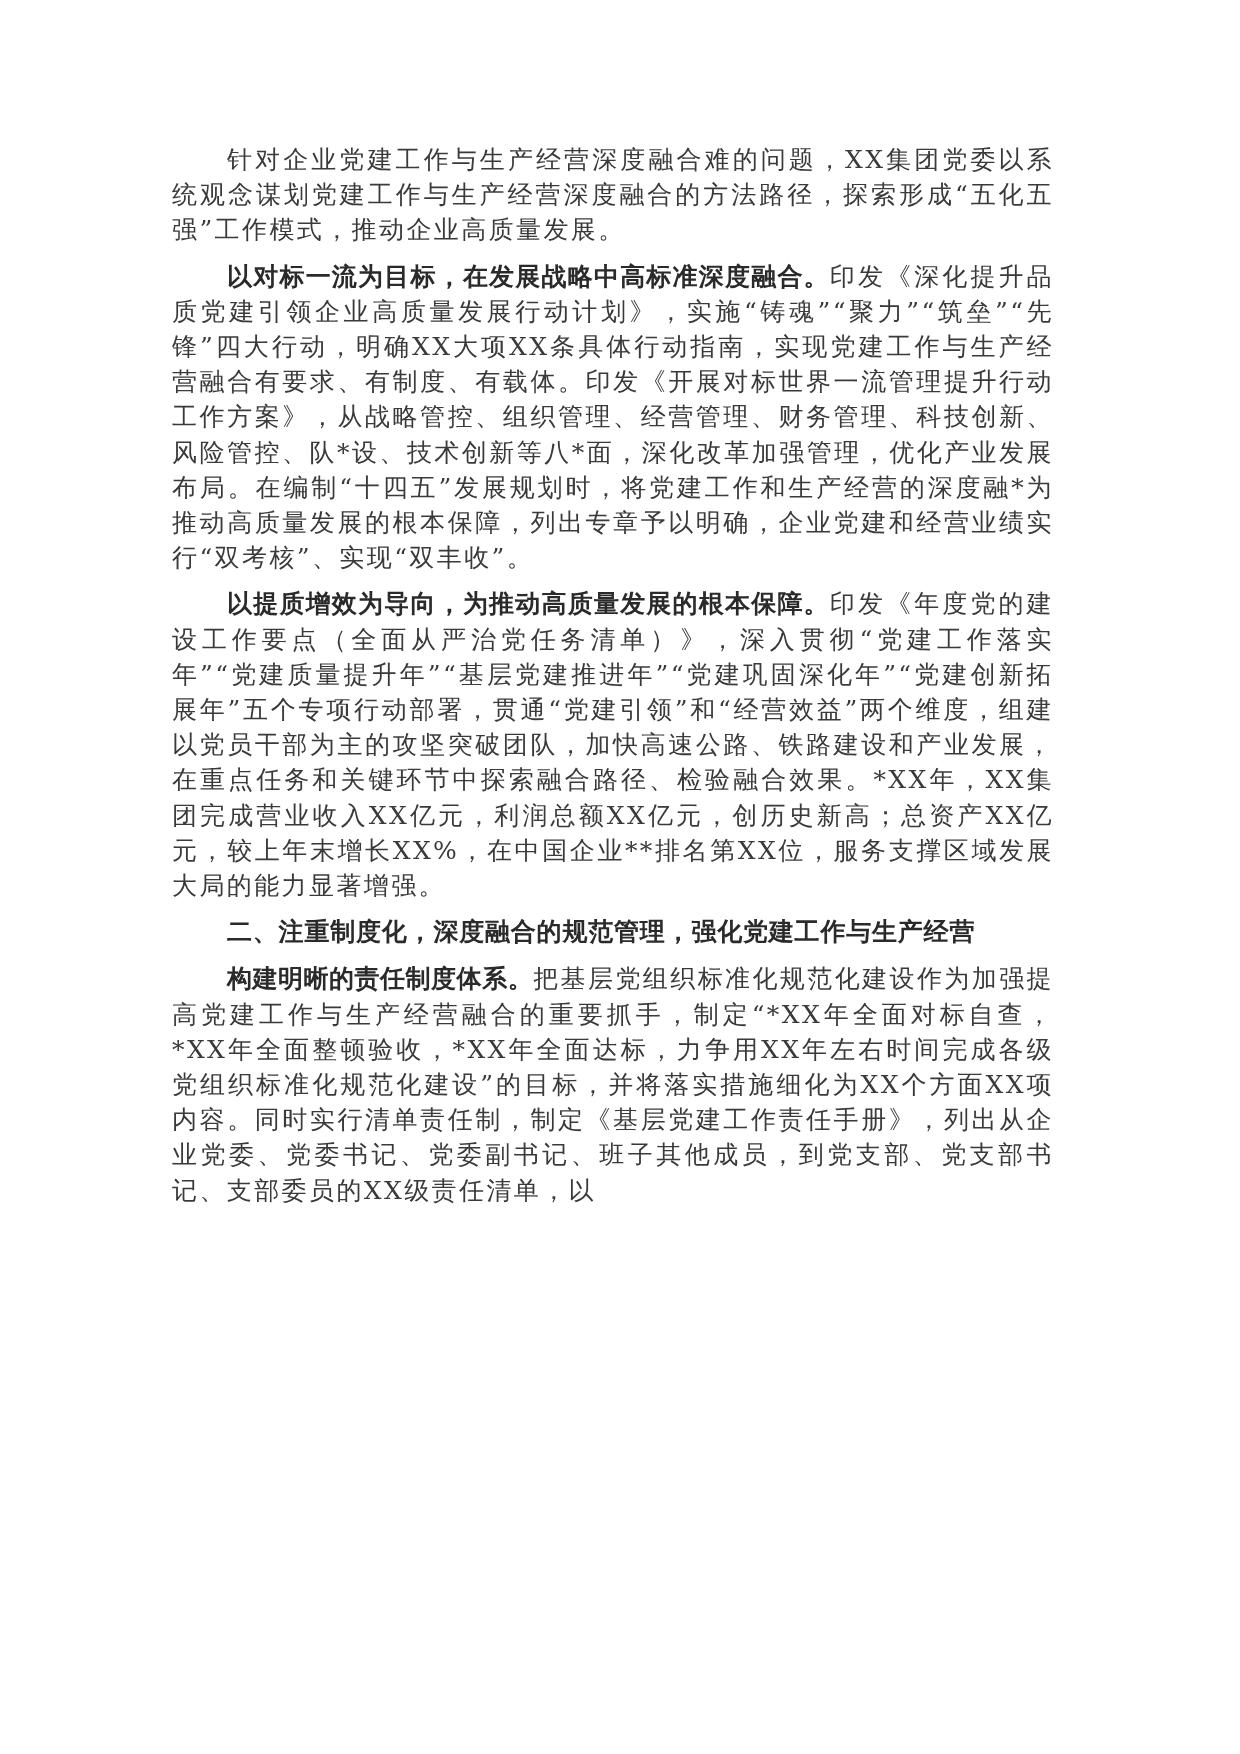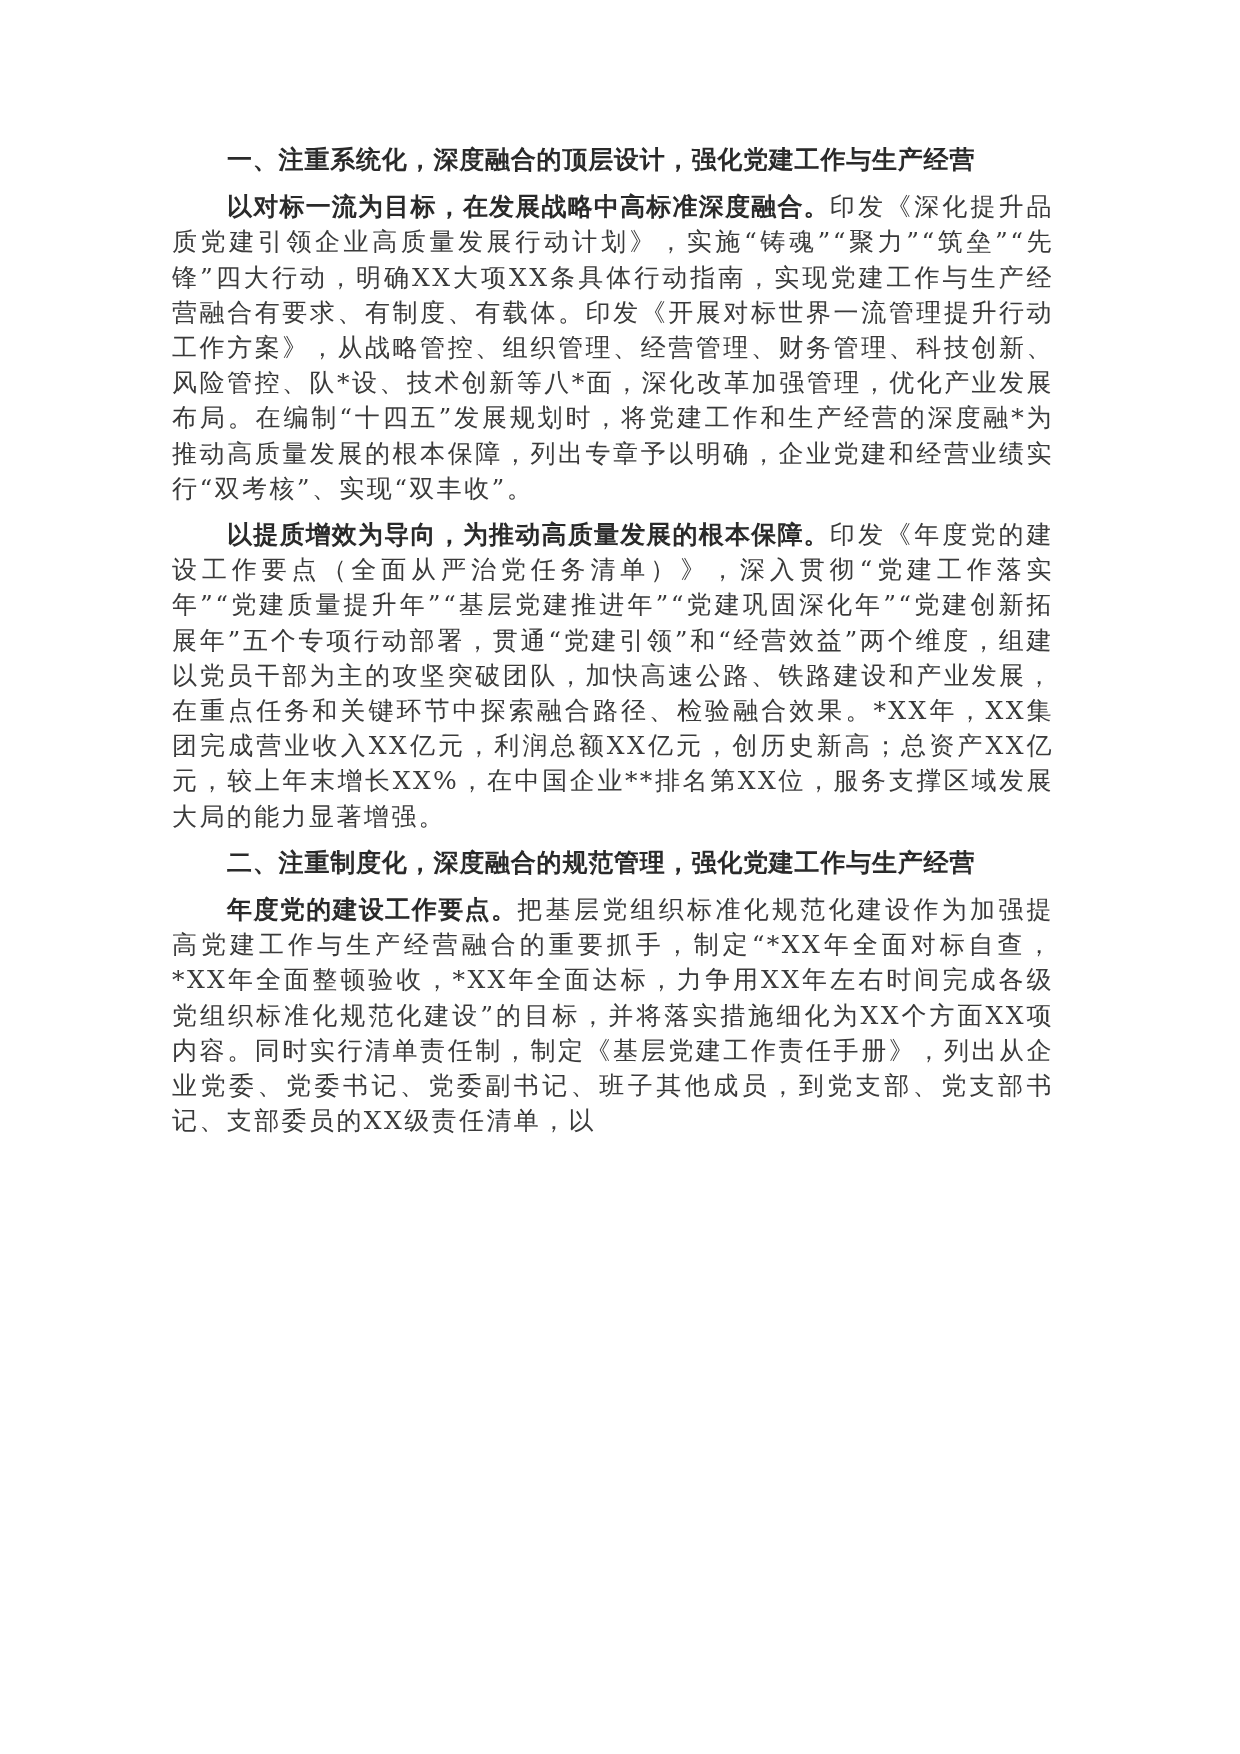--- a/index.html
+++ b/index.html
@@ -34,32 +34,32 @@
       font-family: "DejaVu Sans", "Liberation Sans", sans-serif;
       font-weight: bold;
       color: #2a2a2a;
       letter-spacing: 0.5px;
     }
   </style>
 </head>
 <body>
 
 <div class="page">
+  <p class="para">针对企业党建工作与生产经营深度融合难的问题，XX集团党委以系统观念谋划党建工作与生产经营深度融合的方法路径，探索形成“五化五强”工作模式，推动企业高质量发展。</p>
 
-  <h2 class="heading" style="margin-top:0;">一、注重系统化，深度融合的顶层设计，强化党建工作与生产经营</h2>
 
 
 
   <p class="para">
     <span class="lead">以对标一流为目标，在发展战略中高标准深度融合。</span><span>印发《深化提升品质党建引领企业高质量发展行动计划》，实施“铸魂”“聚力”“筑垒”“先锋”四大行动，明确XX大项XX条具体行动指南，实现党建工作与生产经营融合有要求、有制度、有载体。印发《开展对标世界一流管理提升行动工作方案》，从战略管控、组织管理、经营管理、财务管理、科技创新、风险管控、队*设、技术创新等八*面，深化改革加强管理，优化产业发展布局。在编制“十四五”发展规划时，将党建工作和生产经营的深度融*为推动高质量发展的根本保障，列出专章予以明确，企业党建和经营业绩实行“双考核”、实现“双丰收”。</span>
   </p>
 
   <p class="para">
     <span class="lead">以提质增效为导向，为推动高质量发展的根本保障。</span><span>印发《年度党的建设工作要点（全面从严治党任务清单）》，深入贯彻“党建工作落实年”“党建质量提升年”“基层党建推进年”“党建巩固深化年”“党建创新拓展年”五个专项行动部署，贯通“党建引领”和“经营效益”两个维度，组建以党员干部为主的攻坚突破团队，加快高速公路、铁路建设和产业发展，在重点任务和关键环节中探索融合路径、检验融合效果。*XX年，XX集团完成营业收入XX亿元，利润总额XX亿元，创历史新高；总资产XX亿元，较上年末增长XX%，在中国企业**排名第XX位，服务支撑区域发展大局的能力显著增强。</span>
   </p>
 
   <h2 class="heading">二、注重制度化，深度融合的规范管理，强化党建工作与生产经营</h2>
 
 
   <p class="para">
-    <span class="lead">年度党的建设工作要点。</span><span>把基层党组织标准化规范化建设作为加强提高党建工作与生产经营融合的重要抓手，制定“*XX年全面对标自查，*XX年全面整顿验收，*XX年全面达标，力争用XX年左右时间完成各级党组织标准化规范化建设”的目标，并将落实措施细化为XX个方面XX项内容。同时实行清单责任制，制定《基层党建工作责任手册》，列出从企业党委、党委书记、党委副书记、班子其他成员，到党支部、党支部书记、支部委员的XX级责任清单，以</span>
+    <span class="lead">构建明晰的责任制度体系。</span><span>把基层党组织标准化规范化建设作为加强提高党建工作与生产经营融合的重要抓手，制定“*XX年全面对标自查，*XX年全面整顿验收，*XX年全面达标，力争用XX年左右时间完成各级党组织标准化规范化建设”的目标，并将落实措施细化为XX个方面XX项内容。同时实行清单责任制，制定《基层党建工作责任手册》，列出从企业党委、党委书记、党委副书记、班子其他成员，到党支部、党支部书记、支部委员的XX级责任清单，以</span>
   </p>
 </div>
 
 </body></html>

